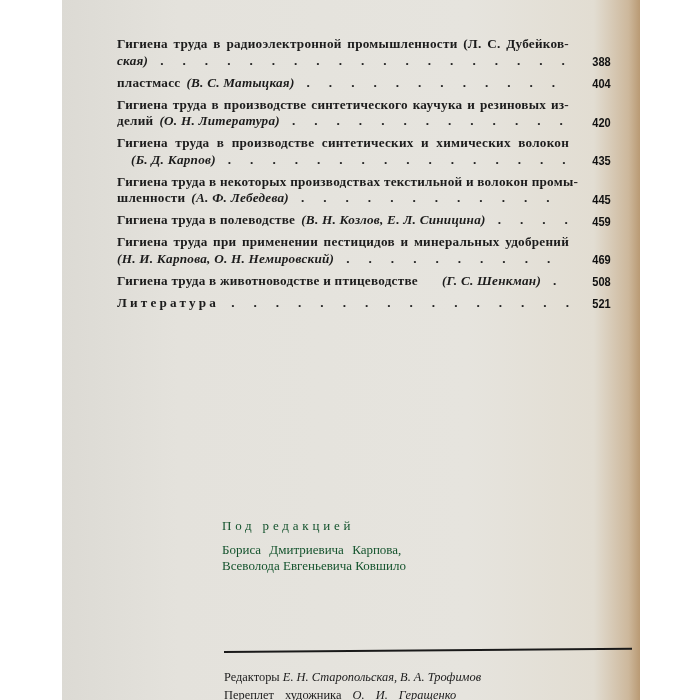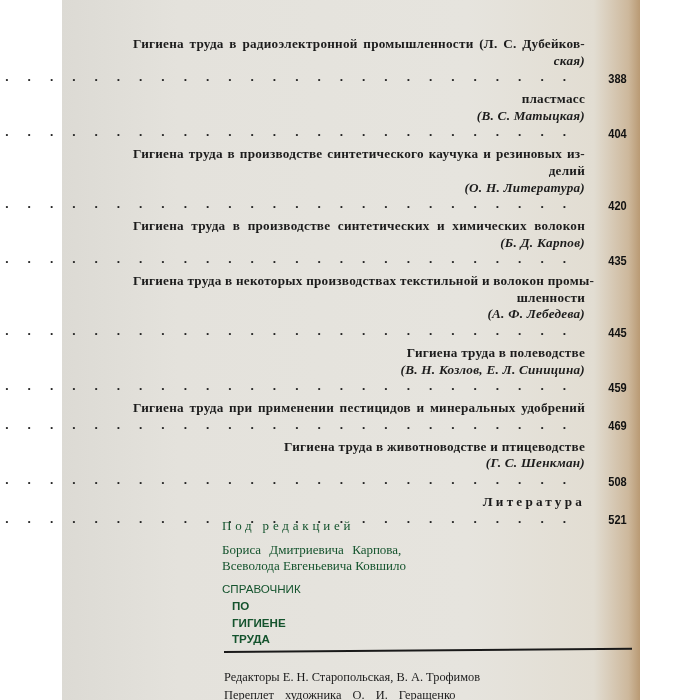--- a/index.html
+++ b/index.html
@@ -4,46 +4,46 @@
 <style>
   html, body { margin: 0; padding: 0; }
   body {
     width: 700px; height: 700px; background: #ffffff; position: relative; overflow: hidden;
     font-family: "Liberation Serif", "DejaVu Serif", serif;
   }
   .page {
     position: absolute; left: 62px; top: 0; width: 578px; height: 700px;
     background: linear-gradient(90deg, #dcdad4 0%, #e4e2dc 20%, #e6e4de 70%, #e2ddd2 92%, #cdb89c 98%, #b99a74 100%);
   }
-  .toc { position: absolute; left: 133px; top: 36px; width: 494px; }
+  .toc { position: absolute; left: 117px; top: 36px; width: 494px; }
   .entry { position: relative; margin-bottom: 5.4px; }
   .line {
     font-size: 13.2px; line-height: 16.6px; color: #1c1c1c; font-weight: bold;
     letter-spacing: 0.25px; white-space: nowrap; width: 452px; text-align: justify; text-align-last: justify;
   }
-  .line.last { text-align-last: left; display: flex; align-items: flex-end; flex-direction: column; }
+  .line.last { text-align-last: left; display: flex; align-items: center; }
   .author { font-style: italic; }
   .dots { flex: 1; overflow: hidden; white-space: nowrap; letter-spacing: 19px; padding-left: 12px; color: #222; }
   .page-num {
     position: absolute; right: 0; bottom: 0; font-size: 13px; font-weight: bold; color: #111;
     font-family: "Liberation Sans Narrow", "Liberation Sans", sans-serif; transform: scaleX(0.85); transform-origin: right;
   }
   .lit .lbl { letter-spacing: 3.2px; }
   .imprint { position: absolute; left: 222px; top: 518px; color: #14532d; }
   .editor-label { font-size: 13px; letter-spacing: 3.8px; margin-bottom: 8px; }
   .editors { font-size: 13px; font-weight: normal; line-height: 15.5px; }
   .editors div:first-child { word-spacing: 5px; }
   .title-block { margin-top: 8px; font-family: "Liberation Sans", "DejaVu Sans", sans-serif; font-size: 11.6px; line-height: 16.8px; }
   .title-block .indent { padding-left: 10px; font-weight: bold; }
   .divider {
     position: absolute; left: 224px; top: 651px; width: 408px; height: 2px; background: #1a1a1a;
     transform: rotate(-0.45deg); transform-origin: left;
   }
   .credits { position: absolute; left: 224px; top: 668px; font-size: 12.4px; color: #1c1c1c; line-height: 18px; }
-  .credits .it { }
+  .credits .it { font-style: italic; }
   .credits .wide { word-spacing: 8px; }
 </style>
 </head>
 <body>
 
 <div class="page"></div>
 
 <div class="toc" id="toc">
     <div class="entry">
       <div class="line">Гигиена труда в радиоэлектронной промышленности (Л. С. Дубейков-</div>
@@ -91,20 +91,21 @@
       <div class="line last">
         <span class="lbl">Гигиена труда в полеводстве</span>
         <span class="author" style="margin-left: 6px;">(В. Н. Козлов, Е. Л. Синицина)</span>
         <span class="dots">........................................</span>
       </div>
       <span class="page-num">459</span>
     </div>
     <div class="entry">
       <div class="line">Гигиена труда при применении пестицидов и минеральных удобрений</div>
       <div class="line last">
+        <span class="author" style="margin-left: 0px;">(Н. И. Карпова, О. Н. Немировский)</span>
         <span class="dots">........................................</span>
       </div>
       <span class="page-num">469</span>
     </div>
     <div class="entry">
       <div class="line last">
         <span class="lbl">Гигиена труда в животноводстве и птицеводстве</span>
         <span class="author" style="margin-left: 24px;">(Г. С. Шенкман)</span>
         <span class="dots">........................................</span>
       </div>
@@ -118,26 +119,20 @@
       <span class="page-num">521</span>
     </div>
   </div>
 
 <div class="imprint">
   <div class="editor-label">Под редакцией</div>
   <div class="editors">
     <div>Бориса Дмитриевича Карпова,</div>
     <div>Всеволода Евгеньевича Ковшило</div>
   </div>
-  <div class="title-block">
-    <div>СПРАВОЧНИК</div>
-    <div class="indent">ПО</div>
-    <div class="indent">ГИГИЕНЕ</div>
-    <div class="indent">ТРУДА</div>
-  </div>
 </div>
 
 <div class="divider"></div>
 
 <div class="credits">
   <div>
     <span>Редакторы</span>
     <span class="it">Е. Н. Старопольская, В. А. Трофимов</span>
   </div>
   <div class="wide">

